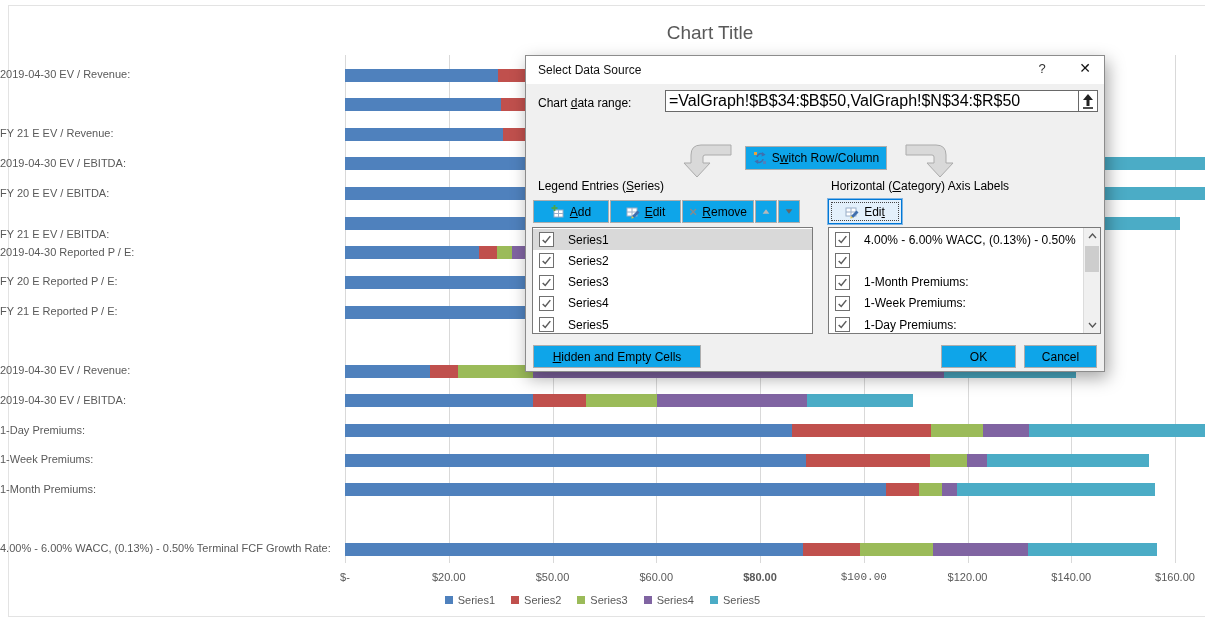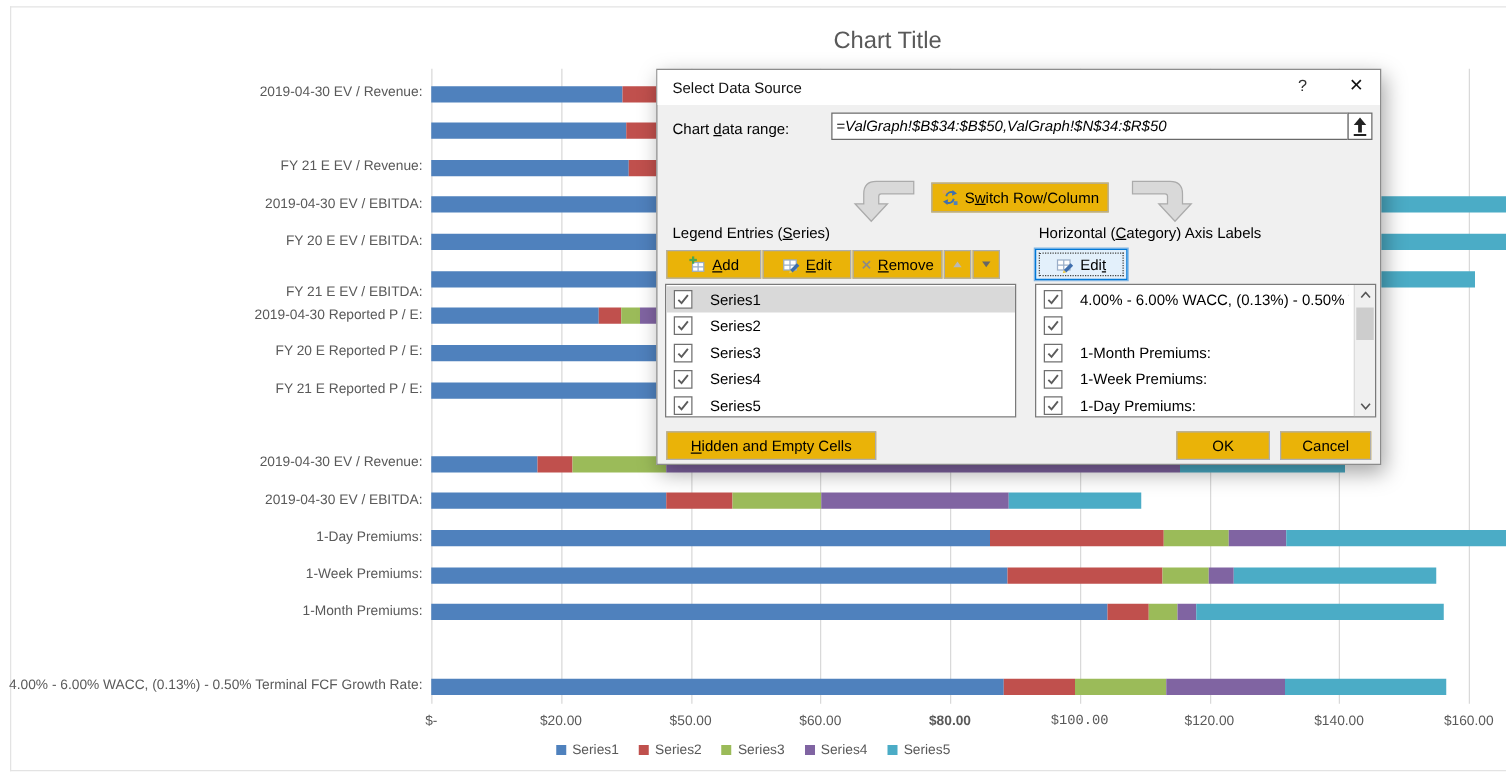--- a/index.html
+++ b/index.html
@@ -7,38 +7,38 @@
     width:1205px;height:620px;position:relative;overflow:hidden;
     background:#ffffff;font-family:"Liberation Sans",sans-serif;
     -webkit-font-smoothing:antialiased;
   }
   .abs{position:absolute;}
   
   #chart-frame{left:8px;top:5px;width:1196px;height:610px;border:1px solid #e3e3e3;border-right:none;}
   #chart-title{left:345px;top:22px;width:730px;text-align:center;font-size:19px;color:#595959;}
   .gridline{width:1px;background:#d9d9d9;top:55px;height:508px;}
   .bar-seg{height:13px;}
-  .cat-label{left:0;width:338px;text-align:right;font-size:11px;color:#595959;white-space:nowrap;}
+  .cat-label{left:0;width:338px;font-size:11px;color:#595959;white-space:nowrap;}
   .x-tick{top:571px;width:90px;text-align:center;font-size:11px;color:#595959;}
   #legend{left:0;top:594px;width:1205px;display:flex;justify-content:center;gap:16px;}
   .legend-item{display:flex;align-items:center;gap:5px;font-size:11px;color:#595959;}
   .legend-swatch{width:8px;height:8px;display:inline-block;}
   
   #dialog{left:525px;top:55px;width:580px;height:317px;background:#f0f0f0;
     border:1px solid #8c8c8c;box-shadow:3px 6px 16px rgba(0,0,0,.35);box-sizing:border-box;}
   #dlg-titlebar{left:0;top:0;width:100%;height:28px;background:#ffffff;}
   #dlg-title{left:12px;top:7px;font-size:12px;color:#111;}
   #dlg-help{left:505px;top:5px;width:22px;height:18px;text-align:center;font-size:13px;color:#333;cursor:default;}
   #dlg-close{left:546px;top:4px;width:26px;height:20px;text-align:center;font-size:14px;color:#111;}
   #range-label{left:12px;top:40px;font-size:12px;color:#000;}
   #range-input{left:139px;top:34px;width:406px;height:20px;border:1px solid #696969;background:#fff;
-    font-family:"Liberation Sans",sans-serif;font-size:12px;padding:0 3px;font-style:italic;}
+    font-family:"Liberation Sans",sans-serif;font-size:16px;padding:0 3px;}
   #range-collapse{left:552px;top:34px;width:20px;height:22px;border:1px solid #696969;background:#fff;
     display:flex;align-items:center;justify-content:center;box-sizing:border-box;}
-  .win-btn{background:#eab308;border:1px solid #adadad;font-size:12px;color:#000;
+  .win-btn{background:#0ea5e9;border:1px solid #adadad;font-size:12px;color:#000;
     display:flex;align-items:center;justify-content:center;gap:5px;box-sizing:border-box;}
   #switch-btn{left:219px;top:90px;width:142px;height:24px;}
   #arrow-left{left:155px;top:85px;}
   #arrow-right{left:378px;top:85px;}
   .section-label{top:123px;font-size:12px;color:#000;}
   #legend-section-label{left:12px;}
   #axis-section-label{left:305px;}
   #btn-add{left:7px;top:144px;width:76px;height:23px;}
   #btn-edit{left:84px;top:144px;width:71px;height:23px;}
   #btn-remove{left:156px;top:144px;width:72px;height:23px;}

